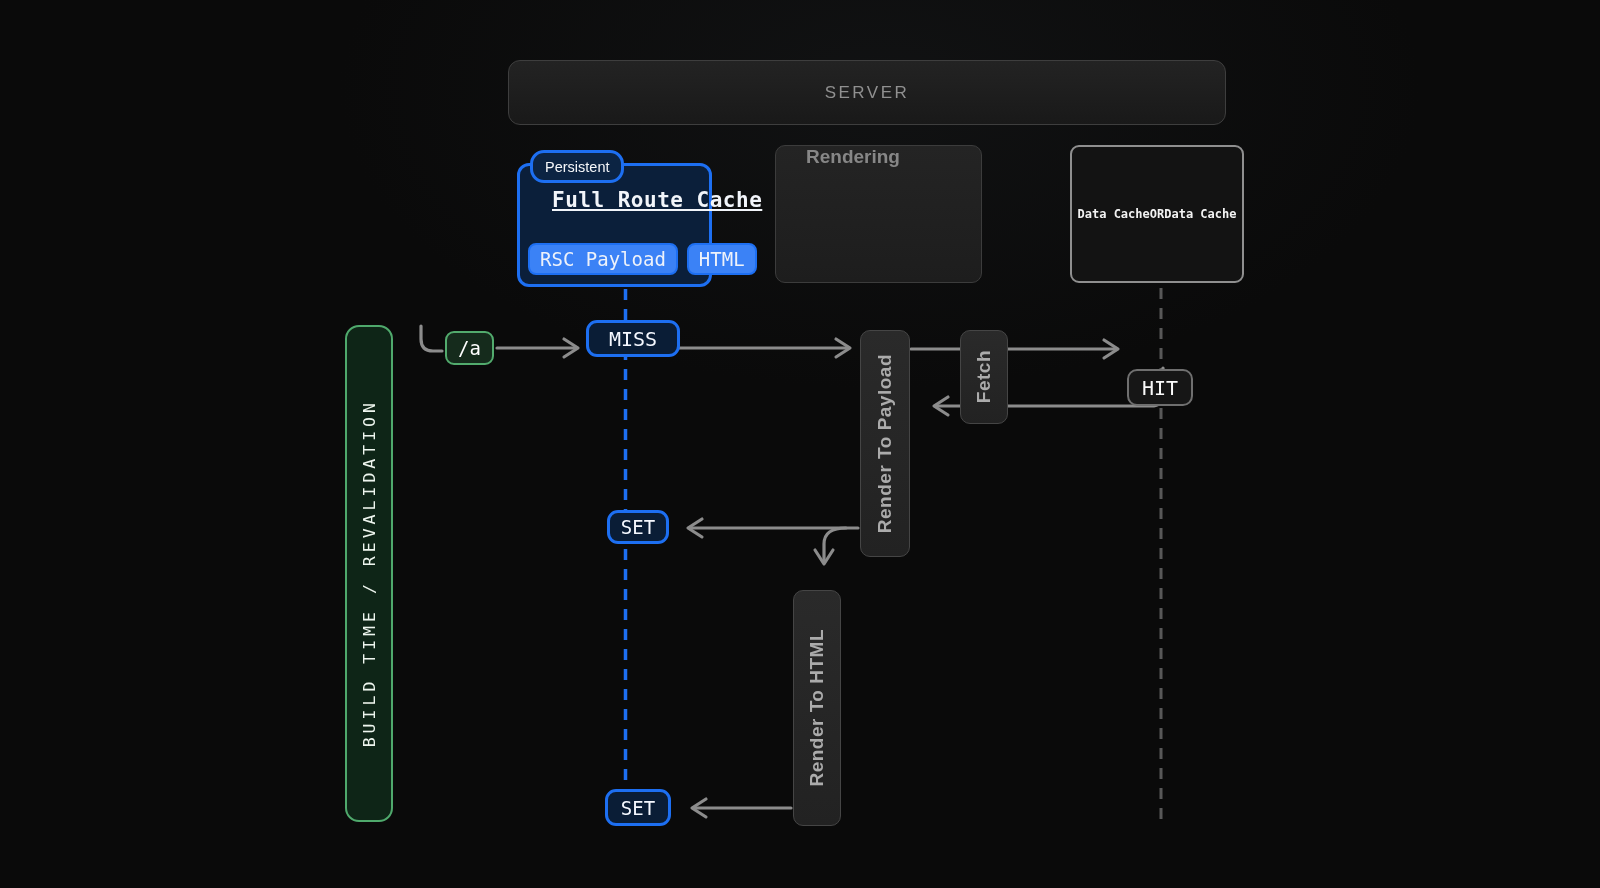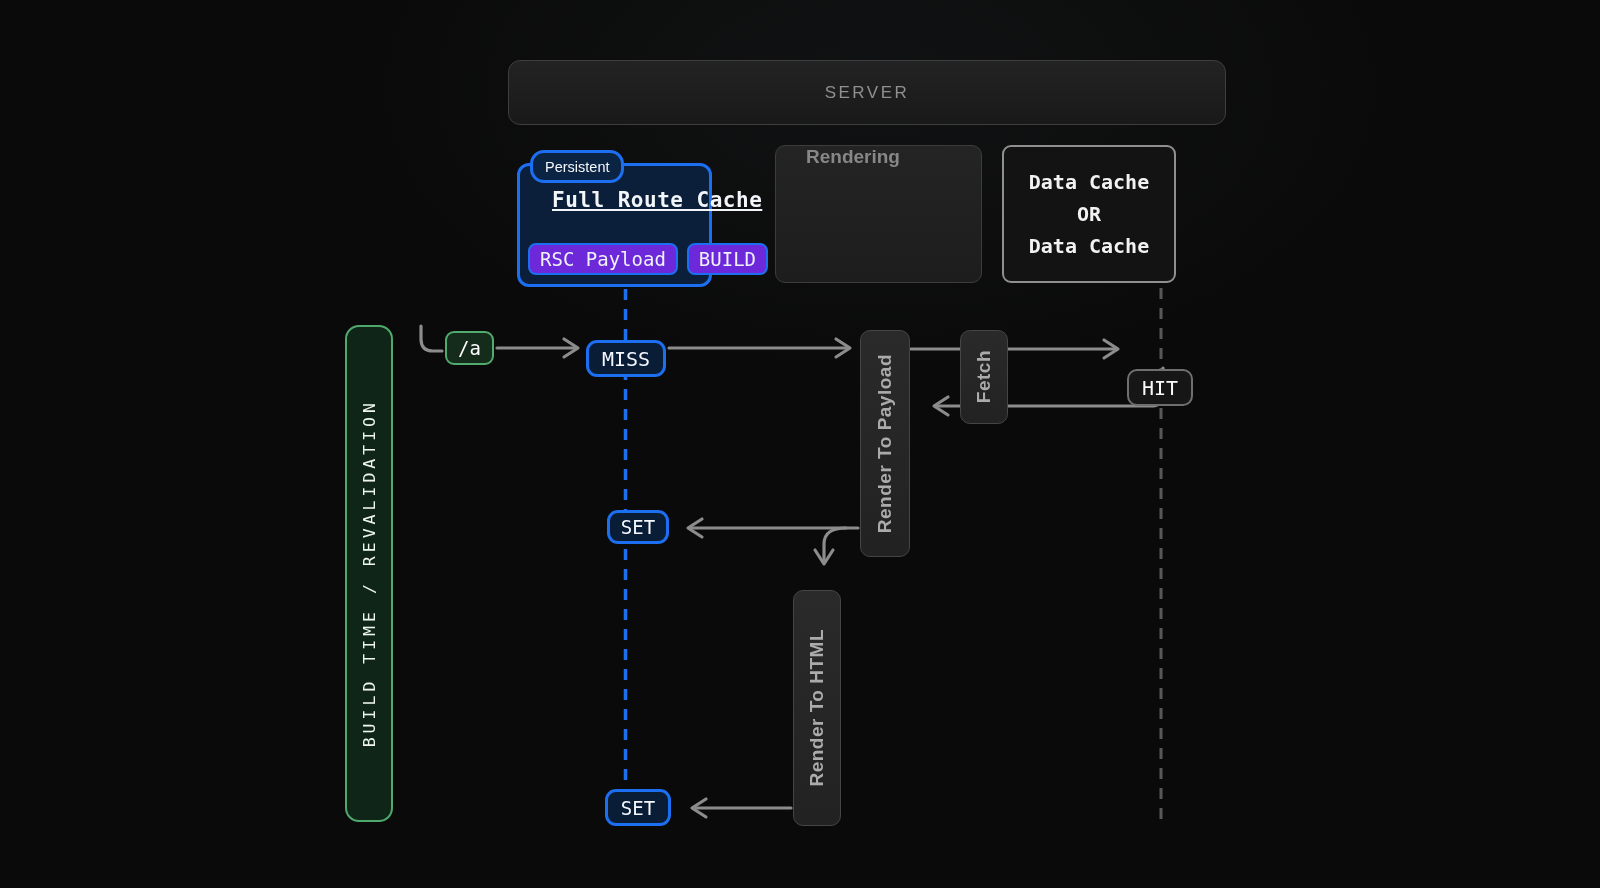--- a/index.html
+++ b/index.html
@@ -31,38 +31,38 @@
     background:#0c2443;border:3px solid #1d6ff2;border-radius:14px;
     display:flex;align-items:center;color:#f5f7fa;font-size:14.5px;
   }
   .frc-title{
     position:absolute;left:32px;top:22px;
     font-family:"DejaVu Sans Mono",monospace;font-weight:bold;
     font-size:21px;color:#f2f5fa;letter-spacing:.5px;white-space:nowrap;text-decoration:underline;
   }
   .chip-row{position:absolute;left:8px;bottom:9px;display:flex;gap:9px;}
   .chip{
-    background:#6d28d9;border:2.5px solid #1d6ff2;border-radius:8px;
+    background:#3b82f6;border:2.5px solid #1d6ff2;border-radius:8px;
     color:#eef2fa;font-family:"DejaVu Sans Mono",monospace;
     font-size:19px;padding:3px 10px;white-space:nowrap;
   }
 
   
   .rendering-box{
     left:775px;top:145px;width:207px;height:138px;border-radius:10px;
     background:linear-gradient(180deg,#242424,#1d1d1d);border:1px solid #3c3c3c;
     display:flex;align-items:flex-start;padding-left:30px;
     color:#878787;font-weight:bold;font-size:19px;
   }
   .datacache-box{
-    left:1002px;top:145px;width:174px;height:138px;border-radius:9px;
+    left:1070px;top:145px;width:174px;height:138px;border-radius:9px;
     background:#131313;border:2px solid #8f8f8f;
-    display:flex;flex-direction:column;align-items:center;justify-content:center;
+    display:flex;flex-direction:row;align-items:center;justify-content:center;
     color:#f2f2f2;font-family:"DejaVu Sans Mono",monospace;font-weight:bold;
-    font-size:20px;line-height:32px;text-align:center;
+    font-size:12px;line-height:32px;text-align:center;
   }
 
   
   .green-bar{
     left:345px;top:325px;width:48px;height:497px;border-radius:14px;
     background:#0e2517;border:2.5px solid #4fa96c;
     display:flex;align-items:center;justify-content:center;
   }
   .green-bar .vtext{
     writing-mode:vertical-rl;transform:rotate(180deg);
@@ -78,21 +78,21 @@
     color:#fff;font-family:"DejaVu Sans Mono",monospace;font-size:19px;
   }
 
   
   .badge{
     display:flex;align-items:center;justify-content:center;
     font-family:"DejaVu Sans Mono",monospace;color:#f5f8ff;border-radius:11px;
   }
   .badge-blue{background:#0a1d36;border:3px solid #1d6ff2;}
   .badge-gray{background:#161616;border:2.5px solid #6f6f6f;color:#fafafa;}
-  .miss-badge{left:586px;top:340px;width:80px;height:37px;font-size:20px;}
+  .miss-badge{left:586px;top:320px;width:94px;height:37px;font-size:20px;}
   .hit-badge{left:1127px;top:330px;width:66px;height:37px;font-size:20px;border-radius:10px;margin-top:39px;}
   .set-top-badge{left:607px;top:510px;width:62px;height:34px;font-size:19px;}
   .set-bottom-badge{left:605px;top:789px;width:66px;height:37px;font-size:19px;}
 
   
   .vbox{
     background:linear-gradient(180deg,#2a2a2a,#222222);
     border:1px solid #454545;border-radius:10px;
     display:flex;align-items:center;justify-content:center;
   }
@@ -145,21 +145,21 @@
     <span>SERVER</span>
   </div>
 
   <div class="abs node frc-box">
     <div class="persistent-badge">
       <span>Persistent</span>
     </div>
     <div class="frc-title">Full Route Cache</div>
     <div class="chip-row">
       <div class="chip">RSC Payload</div>
-      <div class="chip">BUILD</div>
+      <div class="chip">HTML</div>
     </div>
   </div>
 
   <div class="abs node rendering-box">
     <span>Rendering</span>
   </div>
 
   <div class="abs node datacache-box">
     <div>Data Cache</div>
     <div>OR</div>

